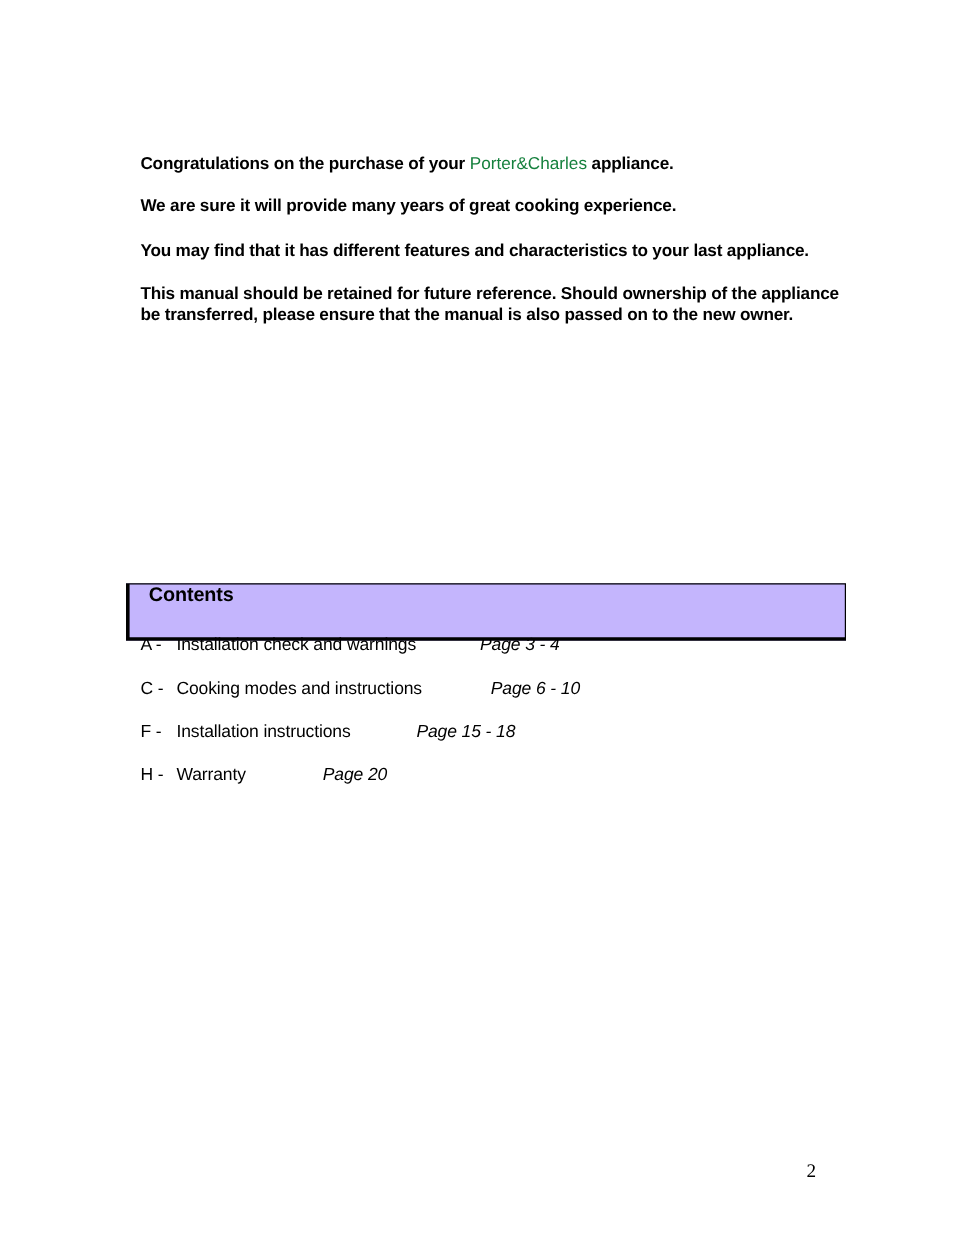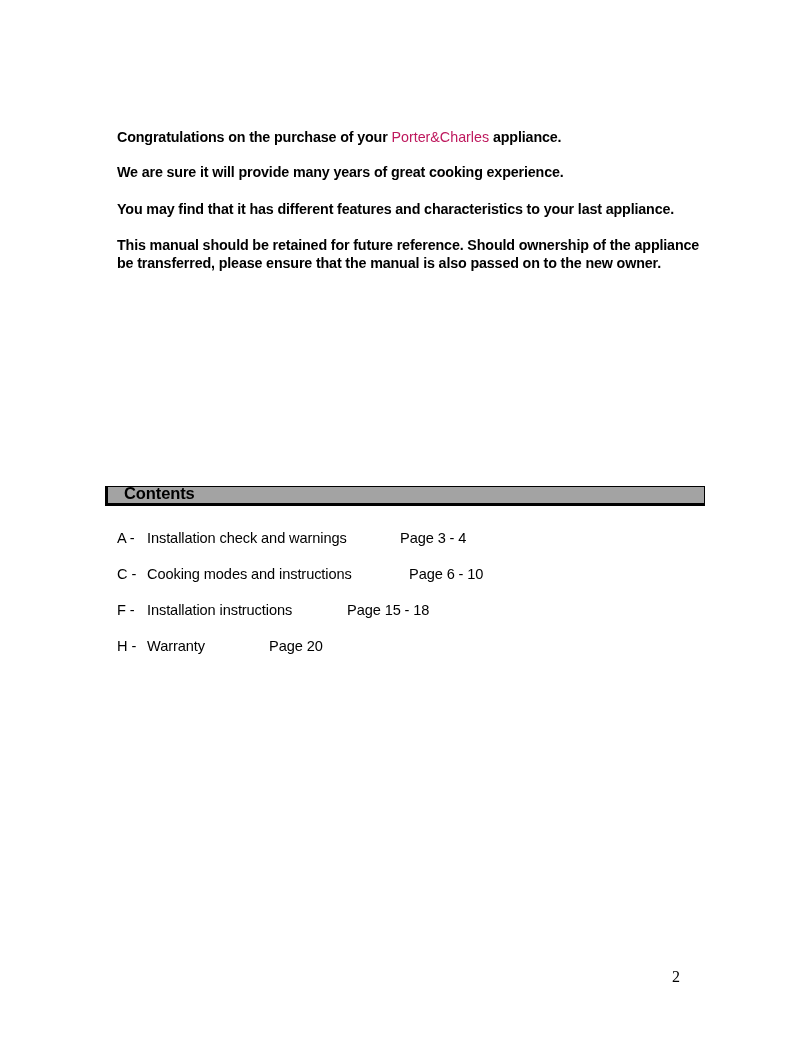--- a/index.html
+++ b/index.html
@@ -36,40 +36,40 @@
     font-size: 14.3px;
     line-height: 1.28;
     letter-spacing: -0.15px;
   }
 
   .intro p.tight {
     margin-bottom: 17px;
   }
 
   .brand {
-    color: #be185d;
+    color: #15803d;
     font-weight: normal;
     letter-spacing: 0;
   }
 
   
   .contents-box {
     position: absolute;
     left: 105px;
     top: 486px;
     width: 600px;
-    height: 20px;
-    background: #a3a3a3;
+    height: 48px;
+    background: #c4b5fd;
     border-top: 1px solid #000000;
     border-right: 1px solid #000000;
     border-left: 3px solid #000000;
     border-bottom: 3px solid #000000;
     box-sizing: border-box;
     display: flex;
-    align-items: flex-end;
+    align-items: flex-start;
   }
 
   .contents-title {
     font-size: 16.5px;
     font-weight: bold;
     padding-left: 16px;
     letter-spacing: -0.1px;
   }
 
   
@@ -93,20 +93,21 @@
     width: 30px;
   }
 
   .toc-title {
     display: inline-block;
   }
 
   .toc-page {
     position: absolute;
     top: 0;
+    font-style: italic;
   }
 
   
   .page-number {
     position: absolute;
     left: 672px;
     top: 968px;
     font-family: "Liberation Serif", serif;
     font-size: 16px;
     color: #000000;

